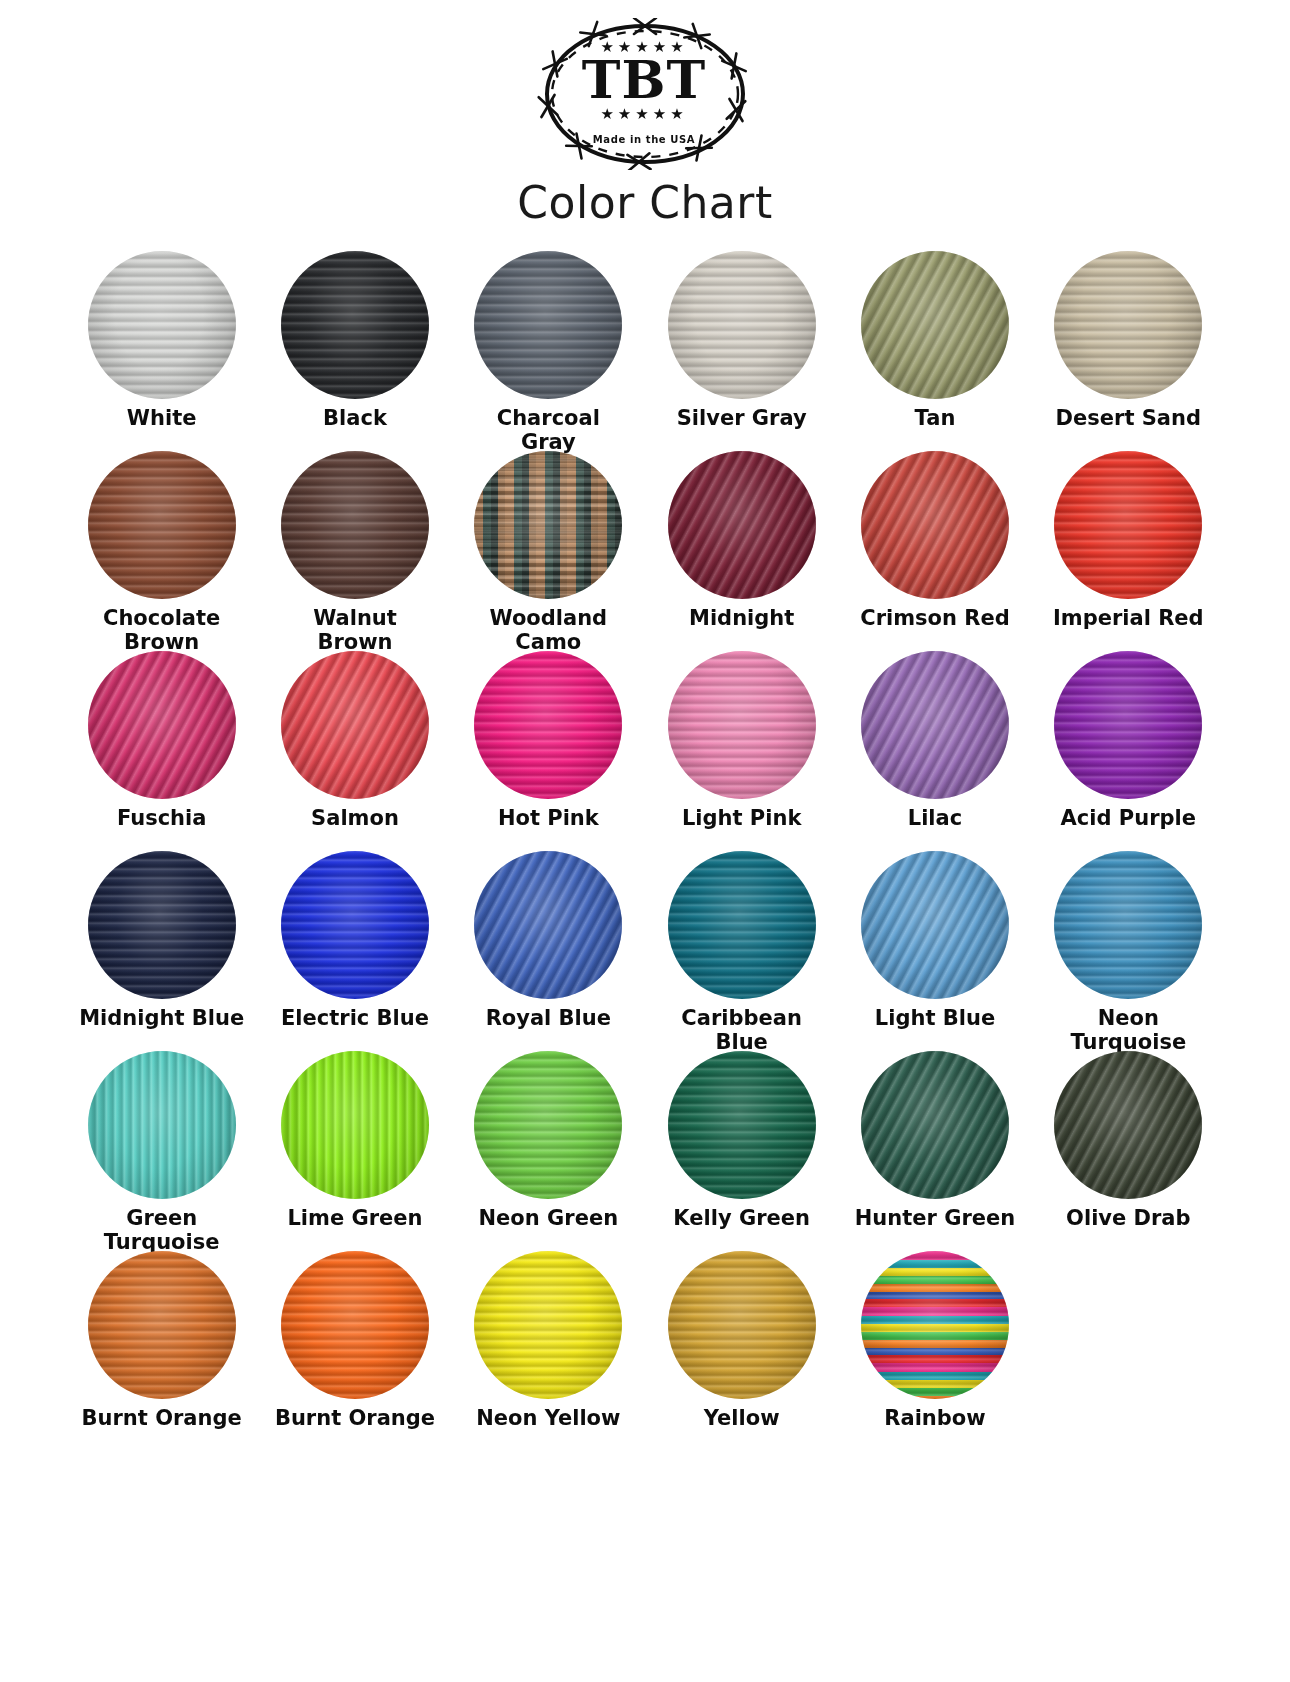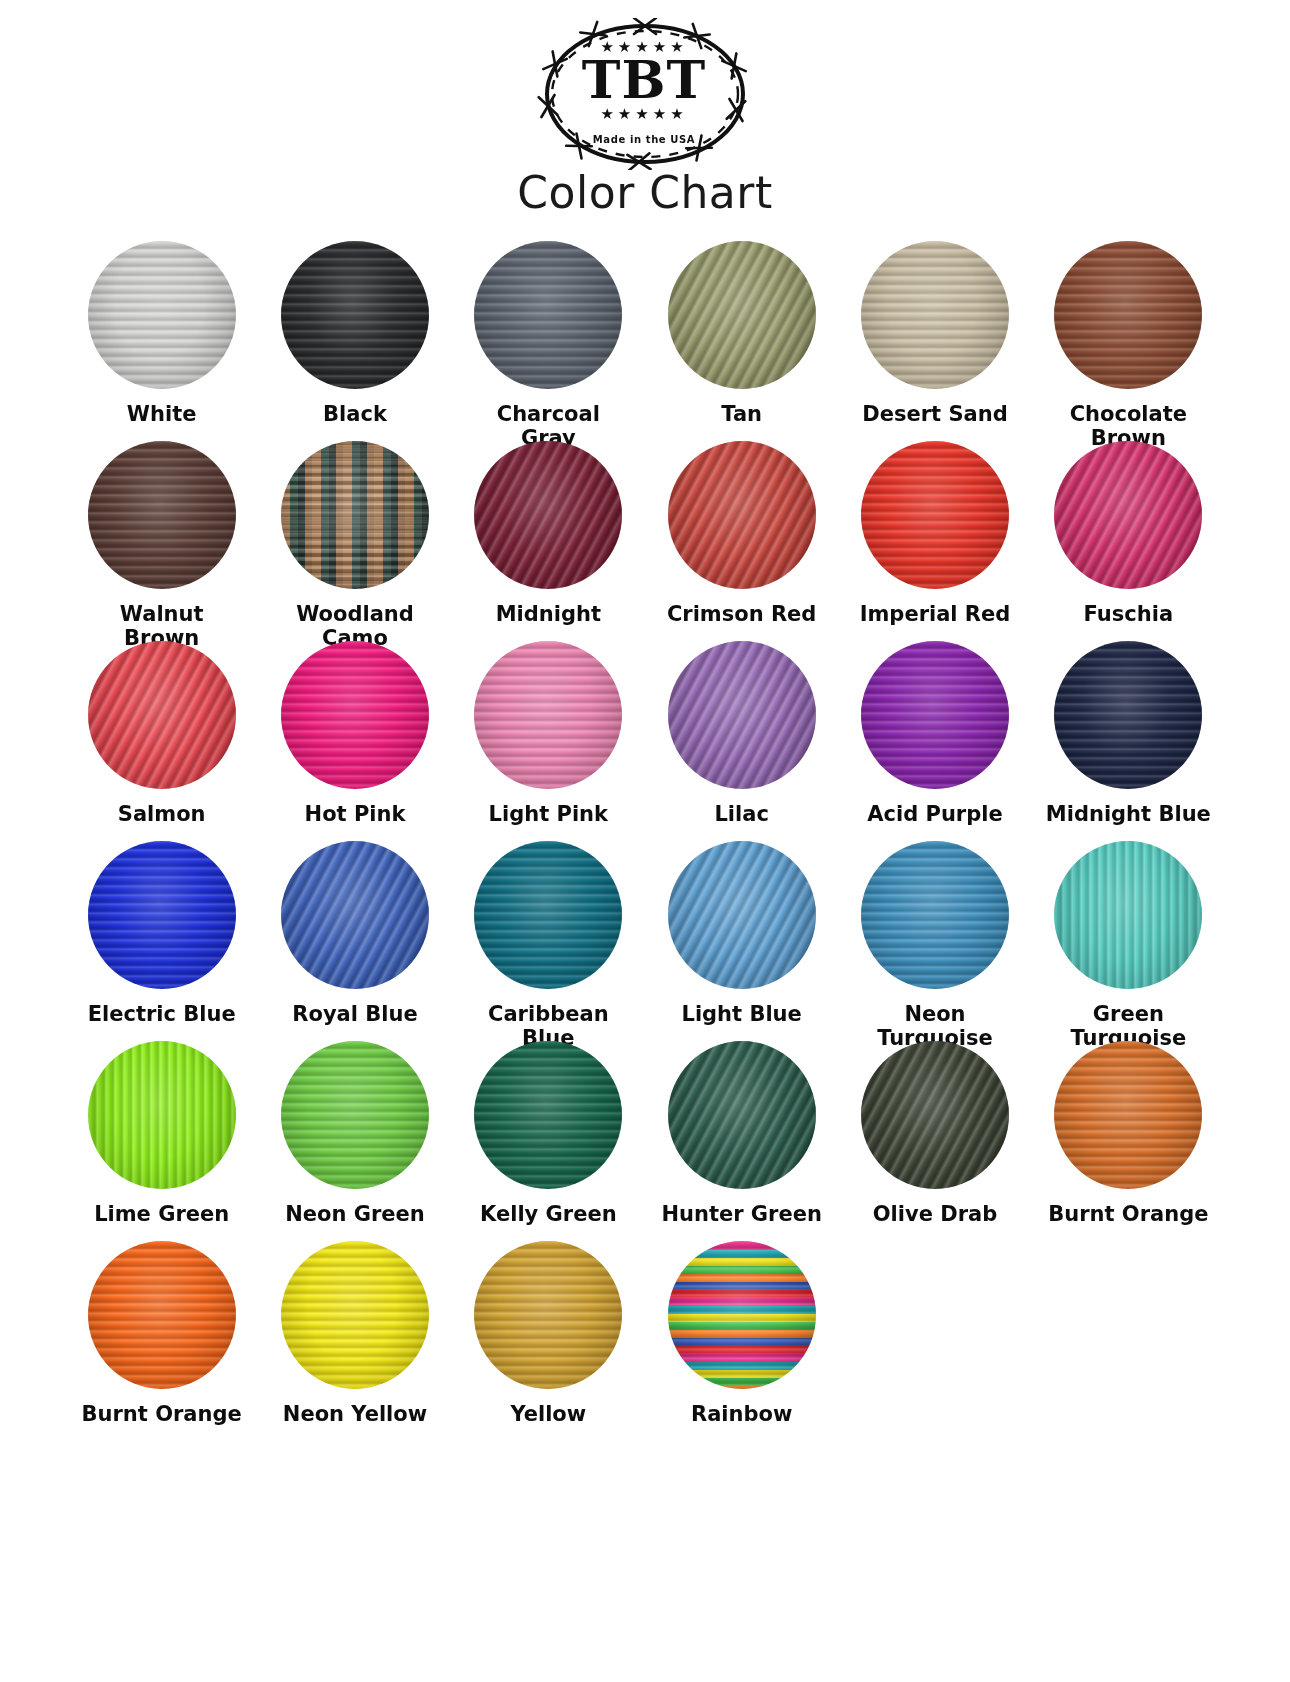--- a/index.html
+++ b/index.html
@@ -34,21 +34,21 @@
     justify-content: center;
   }
   .logo-svg { display: block; }
 
   .chart-title {
     font-family: "DejaVu Sans", sans-serif;
     font-size: 44px;
     font-weight: 400;
     letter-spacing: 0.5px;
     color: #1a1a1a;
-    margin-top: 0;
+    margin-top: 10px;
     line-height: 1;
   }
 
   
   .grid {
     margin: 26px auto 0 auto;
     width: 1160px;
     display: grid;
     grid-template-columns: repeat(6, 1fr);
     row-gap: 0px;
@@ -109,21 +109,21 @@
     inset: 0;
     background:
       radial-gradient(ellipse 62% 78% at 48% 42%,
         rgba(255,255,255,0.17) 0%,
         rgba(255,255,255,0.02) 48%,
         rgba(0,0,0,0.10) 76%,
         rgba(0,0,0,0.26) 100%);
   }
 
   .label {
-    margin-top: 14px;
+    margin-top: 8px;
     font-family: "DejaVu Sans", sans-serif;
     font-size: 21px;
     font-weight: bold;
     text-align: center;
     color: #0d0d0d;
     line-height: 1.12;
     max-width: 175px;
     white-space: pre-line;
   }
 </style>
@@ -215,20 +215,27 @@
     </div>
     <div class="cell">
       <div class="swatch" style="background: rgb(91, 99, 110);">
         <div class="ribs"></div>
         <div class="shade"></div>
       </div>
       <div class="label">Charcoal
 Gray</div>
     </div>
     <div class="cell">
+      <div class="swatch" style="background: rgb(214, 209, 199);">
+        <div class="ribs"></div>
+        <div class="shade"></div>
+      </div>
+      <div class="label">Silver Gray</div>
+    </div>
+    <div class="cell">
       <div class="swatch" style="background: rgb(152, 155, 107);">
         <div class="ribs diag"></div>
         <div class="shade"></div>
       </div>
       <div class="label">Tan</div>
     </div>
     <div class="cell">
       <div class="swatch" style="background: rgb(203, 191, 164);">
         <div class="ribs"></div>
         <div class="shade"></div>

